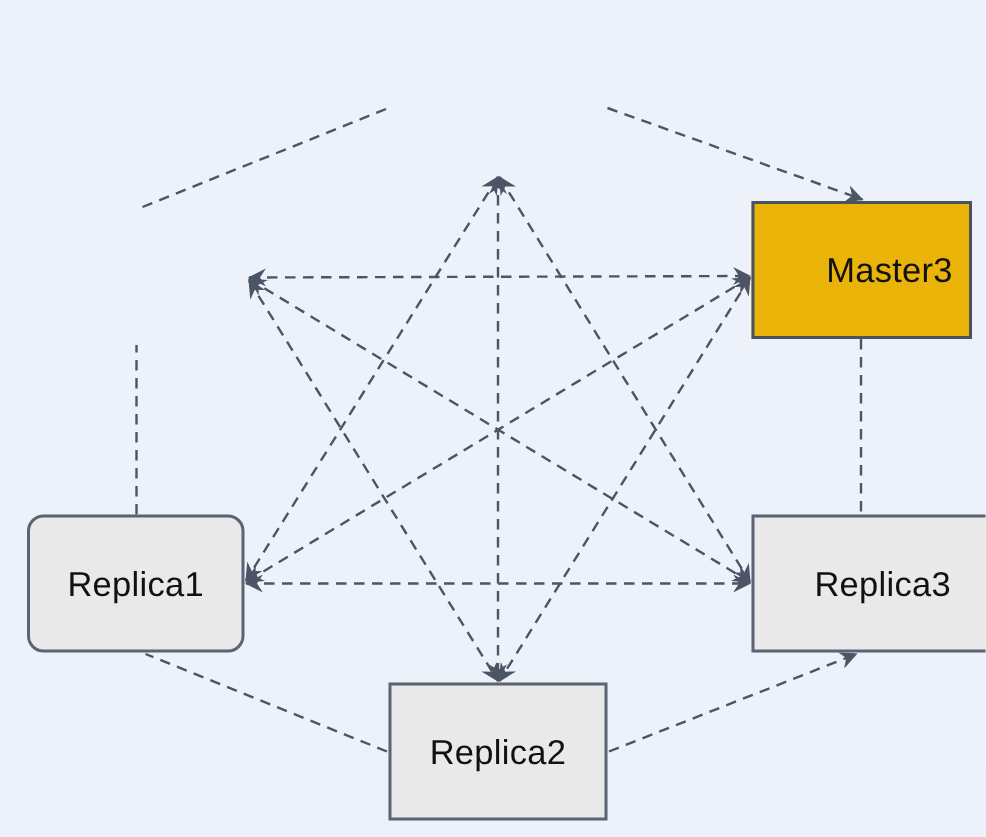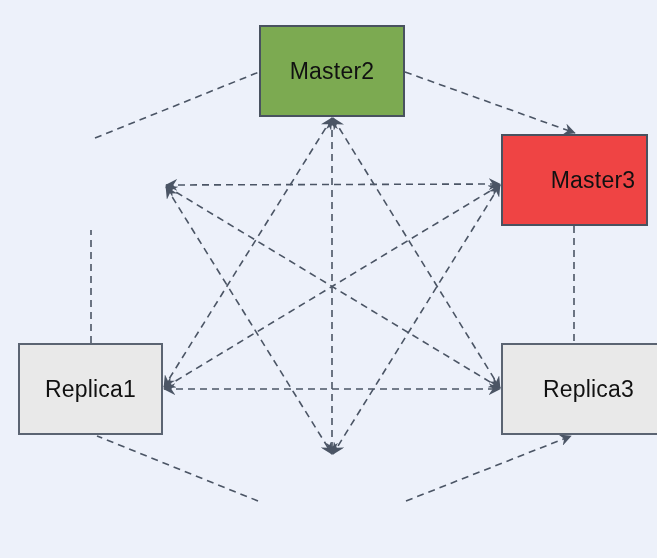--- a/index.html
+++ b/index.html
@@ -53,26 +53,26 @@
         <line x1="166" y1="187" x2="332" y2="454" stroke="#4b5565" stroke-width="1.6" stroke-dasharray="7 5" marker-start="url(#arrow)" marker-end="url(#arrow)"></line>
         <line x1="332" y1="118" x2="164" y2="387" stroke="#4b5565" stroke-width="1.6" stroke-dasharray="7 5" marker-start="url(#arrow)" marker-end="url(#arrow)"></line>
         <line x1="332" y1="118" x2="332" y2="454" stroke="#4b5565" stroke-width="1.6" stroke-dasharray="7 5" marker-start="url(#arrow)" marker-end="url(#arrow)"></line>
         <line x1="333" y1="118" x2="500" y2="388" stroke="#4b5565" stroke-width="1.6" stroke-dasharray="7 5" marker-start="url(#arrow)" marker-end="url(#arrow)"></line>
         <line x1="500" y1="185" x2="164" y2="388" stroke="#4b5565" stroke-width="1.6" stroke-dasharray="7 5" marker-start="url(#arrow)" marker-end="url(#arrow)"></line>
         <line x1="500" y1="185" x2="333" y2="454" stroke="#4b5565" stroke-width="1.6" stroke-dasharray="7 5" marker-start="url(#arrow)" marker-end="url(#arrow)"></line>
         <line x1="164" y1="389" x2="500" y2="389" stroke="#4b5565" stroke-width="1.6" stroke-dasharray="7 5" marker-start="url(#arrow)" marker-end="url(#arrow)"></line>
       </g>
   </svg>
 
-  <div class="node" style="left: 259px; top: 25px; width: 146px; height: 92px; background: rgb(124, 170, 81); border-color: rgb(73, 82, 95);">
-    <span class="label">Master2</span>
-  </div>
-  <div class="node" style="left: 501px; top: 134px; width: 147px; height: 92px; background: #ef4444; border-color: rgb(73, 82, 95); padding-left: 37px;">
+  <div class="node" style="left: 501px; top: 134px; width: 147px; height: 92px; background: #eab308; border-color: rgb(73, 82, 95); padding-left: 37px;">
     <span class="label">Master3</span>
   </div>
-  <div class="node" style="left: 18px; top: 343px; width: 145px; height: 92px; background: rgb(233, 233, 233); border-color: rgb(91, 100, 114);">
+  <div class="node" style="left: 18px; top: 343px; width: 145px; height: 92px; background: rgb(233, 233, 233); border-color: rgb(91, 100, 114); border-radius: 11px;">
     <span class="label">Replica1</span>
+  </div>
+  <div class="node" style="left: 259px; top: 455px; width: 146px; height: 92px; background: rgb(233, 233, 233); border-color: rgb(91, 100, 114);">
+    <span class="label">Replica2</span>
   </div>
   <div class="node" style="left: 501px; top: 343px; width: 175px; height: 92px; background: rgb(233, 233, 233); border-color: rgb(91, 100, 114);">
     <span class="label">Replica3</span>
   </div>
 
 </div>
 
 </body></html>

